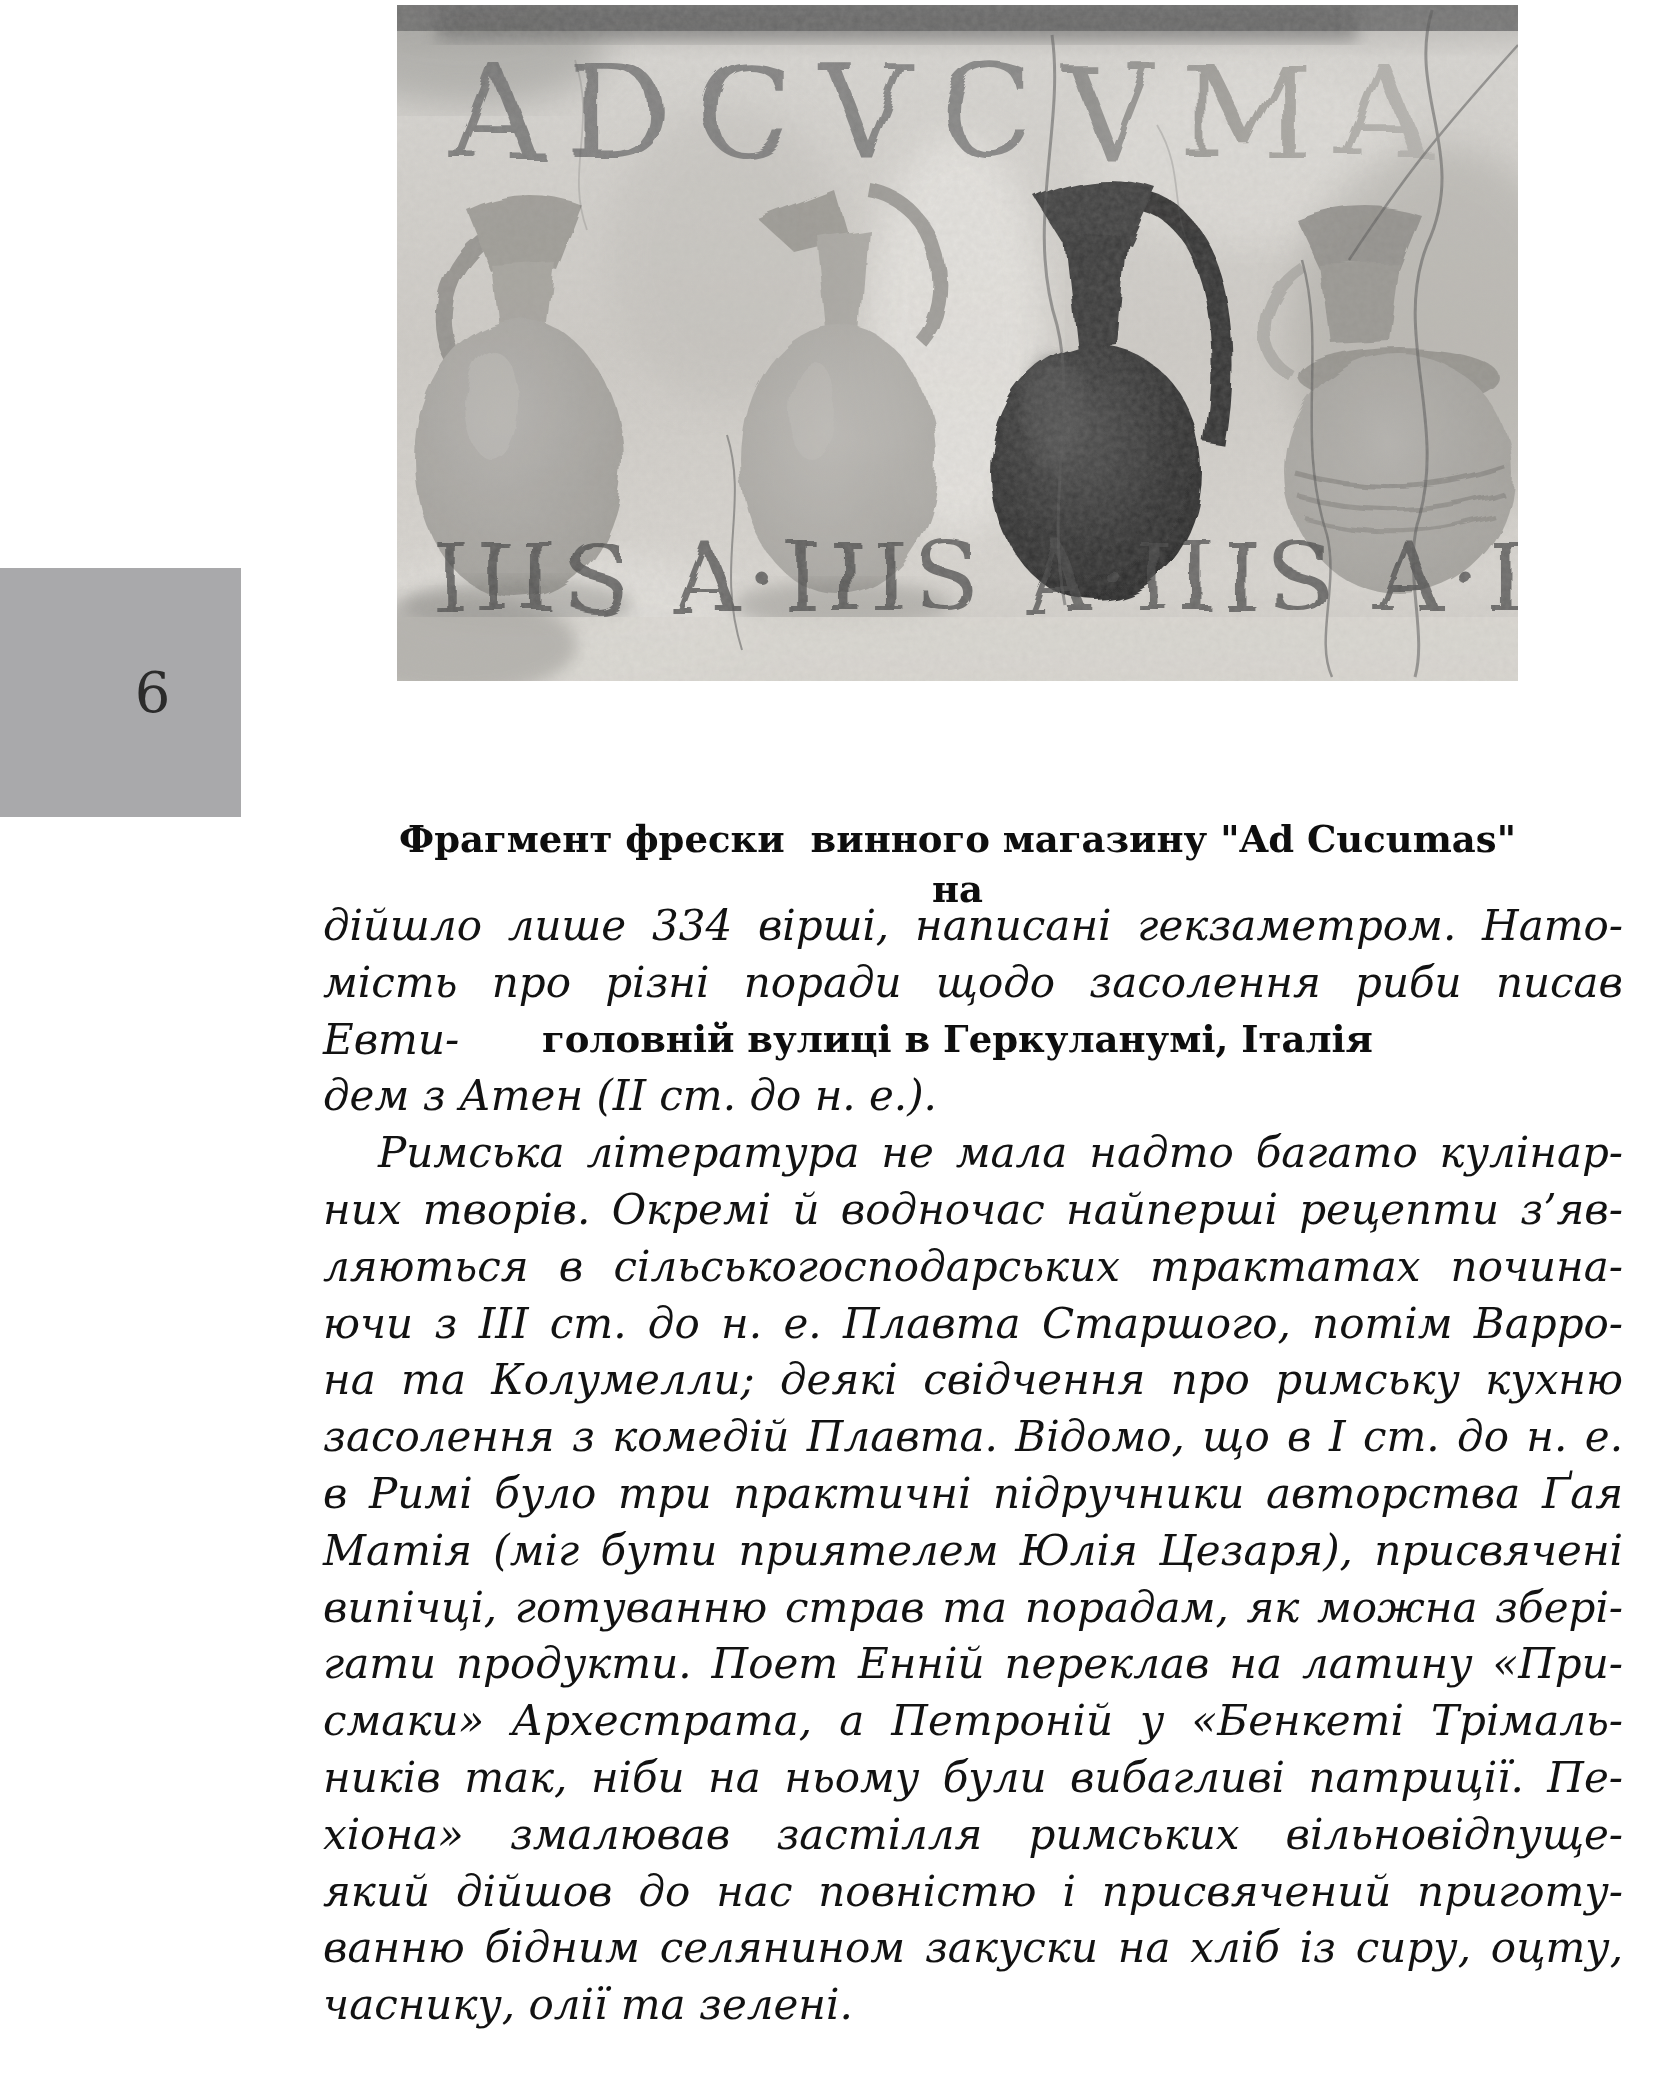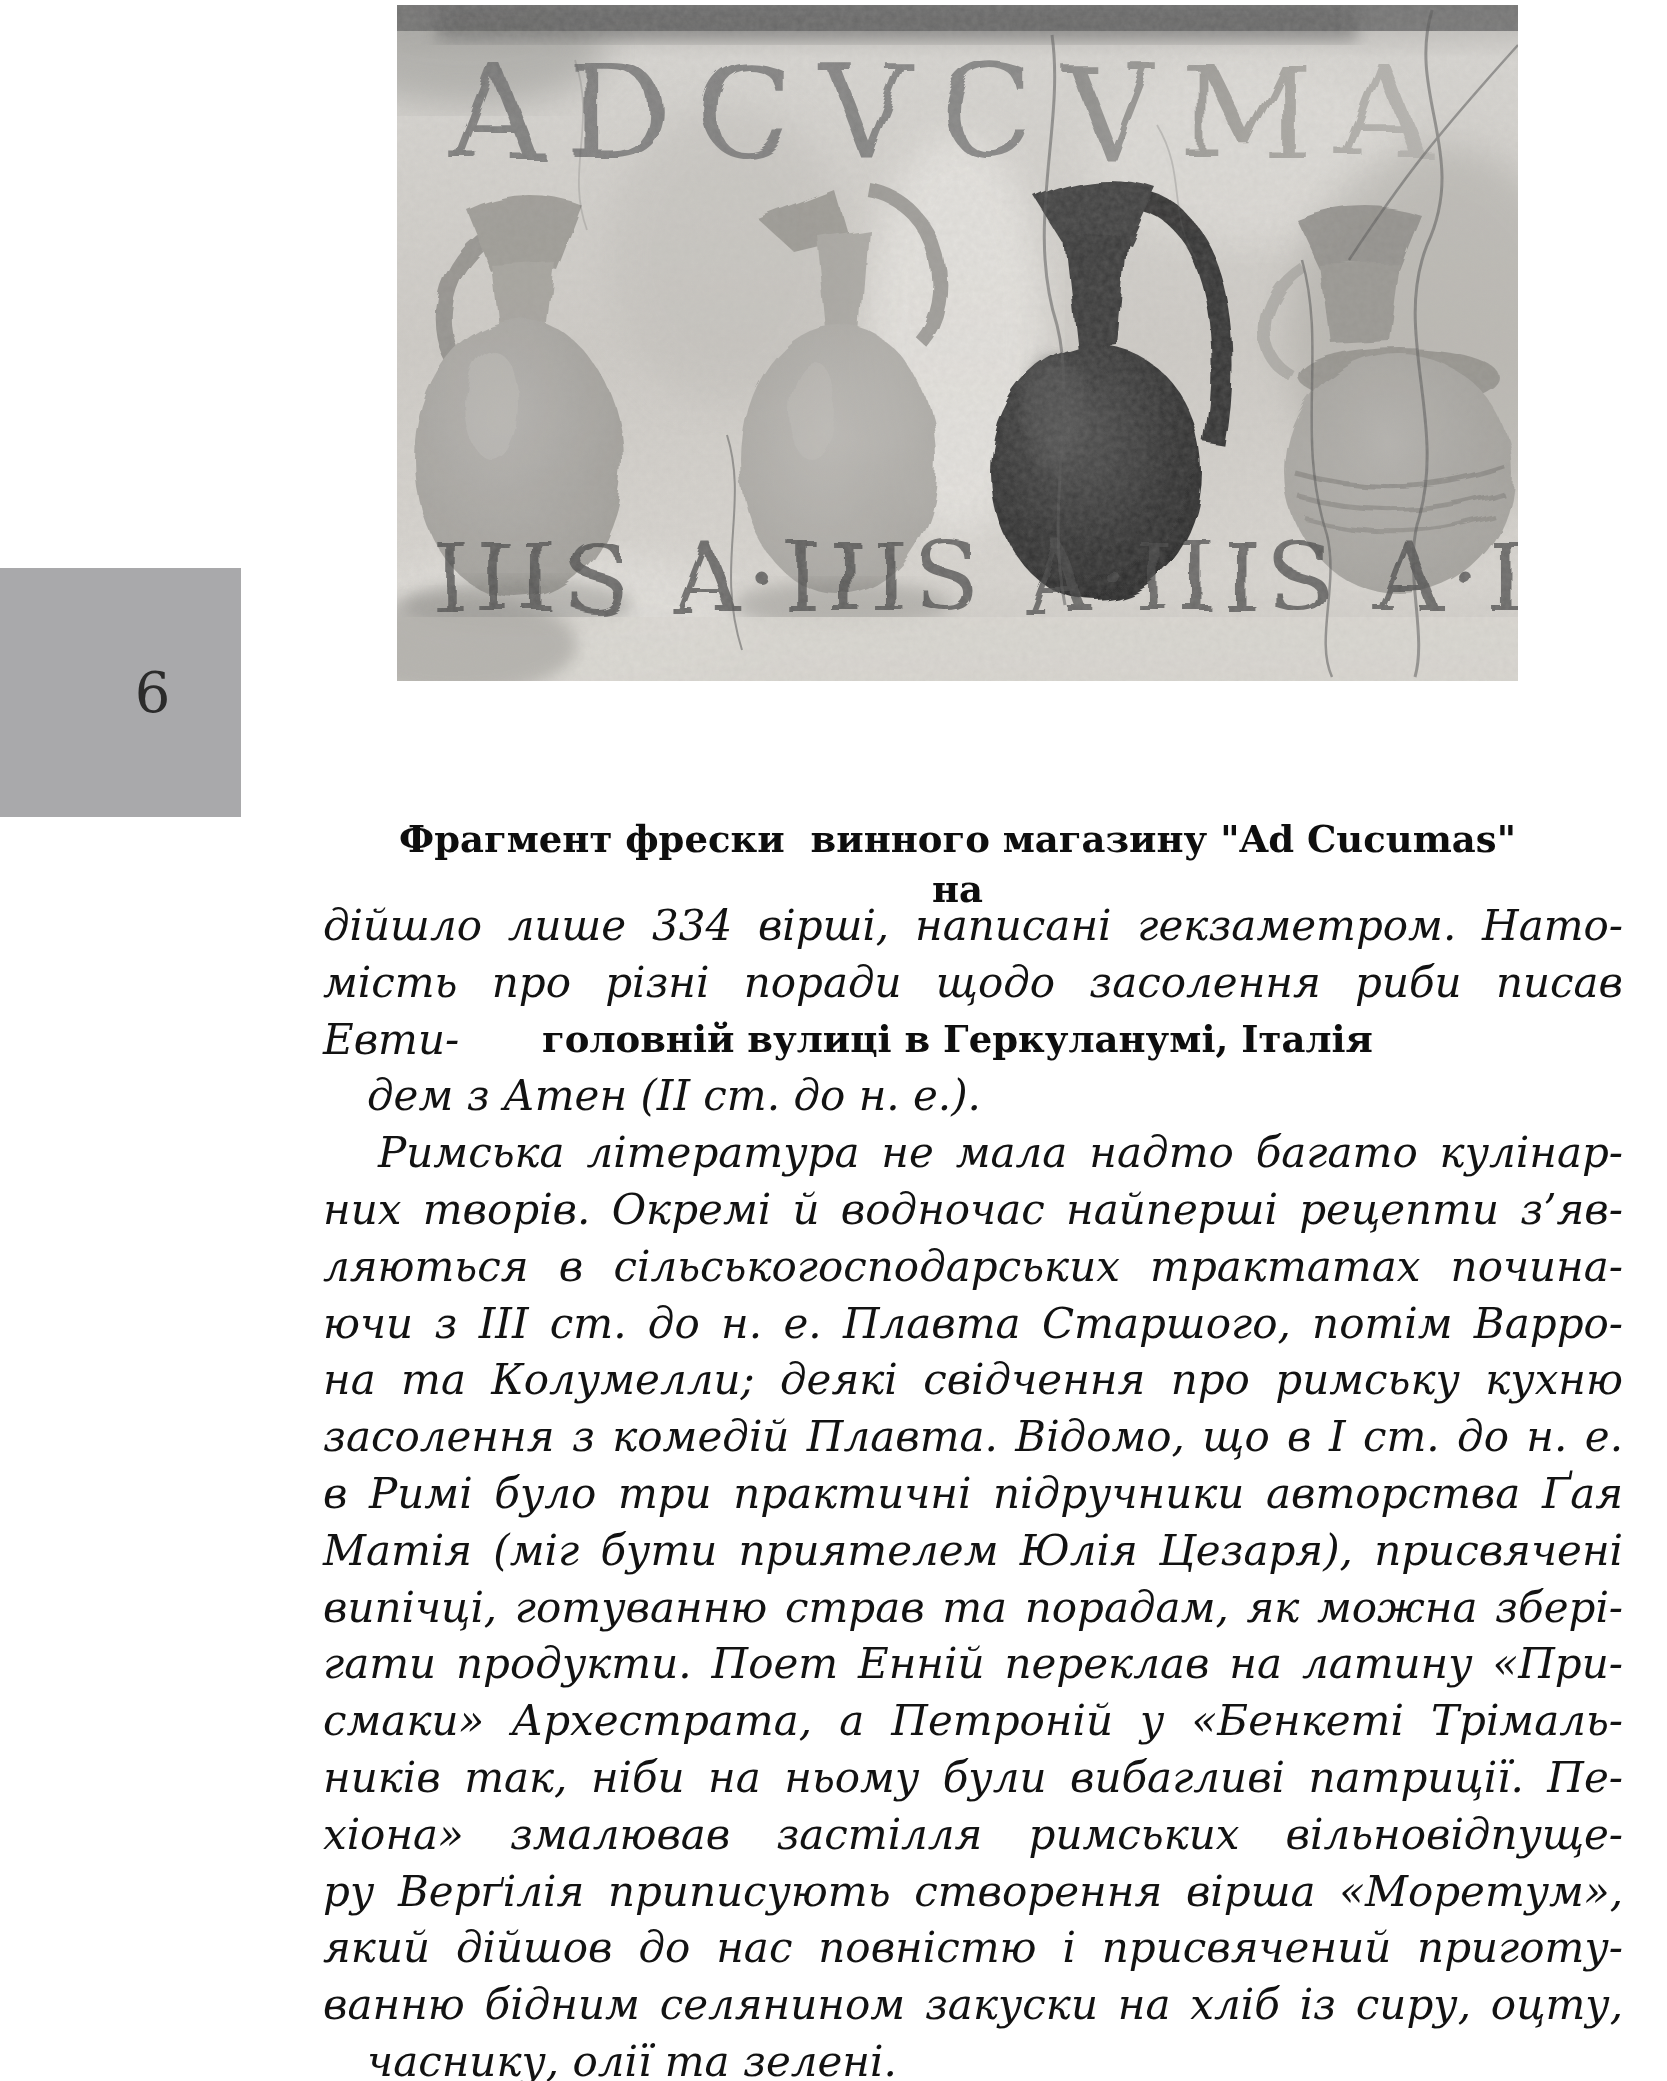--- a/index.html
+++ b/index.html
@@ -21,21 +21,21 @@
     position:absolute;left:397px;top:714px;width:1121px;
     text-align:center;font-weight:bold;font-size:37px;line-height:50px;color:#0e0e0e;
     white-space:pre-wrap;
   }
   .body-text{
     position:absolute;left:323px;top:898px;width:1300px;
     font-style:italic;font-size:42px;line-height:56.8px;color:#121212;
   }
   .bline{text-align:justify;text-align-last:justify;white-space:normal;}
   .bline.indent{text-indent:55px;}
-  .bline.end{text-align-last:left;margin-left:44px;}
+  .bline.end{text-align-last:left;}
 </style>
 </head>
 <body>
 
 <div class="page">
 
   <div class="fresco">
     <svg viewBox="0 0 1121 676" preserveAspectRatio="none">
       <defs>
         <linearGradient id="bg" x1="0" y1="0" x2="0" y2="1">
@@ -174,19 +174,18 @@
       <div class="bline">ючи з III ст. до н. е. Плавта Старшого, потім Варро-</div>
       <div class="bline">на та Колумелли; деякі свідчення про римську кухню</div>
       <div class="bline">засолення з комедій Плавта. Відомо, що в I ст. до н. е.</div>
       <div class="bline">в Римі було три практичні підручники авторства Ґая</div>
       <div class="bline">Матія (міг бути приятелем Юлія Цезаря), присвячені</div>
       <div class="bline">випічці, готуванню страв та порадам, як можна збері-</div>
       <div class="bline">гати продукти. Поет Енній переклав на латину «При-</div>
       <div class="bline">смаки» Архестрата, а Петроній у «Бенкеті Трімаль-</div>
       <div class="bline">ників так, ніби на ньому були вибагливі патриції. Пе-</div>
       <div class="bline">хіона» змалював застілля римських вільновідпуще-</div>
-      <div class="bline">ру Верґілія приписують створення вірша «Моретум»,</div>
       <div class="bline">який дійшов до нас повністю і присвячений приготу-</div>
       <div class="bline">ванню бідним селянином закуски на хліб із сиру, оцту,</div>
       <div class="bline end">часнику, олії та зелені.</div>
     </div>
 
 </div>
 
 </body></html>

